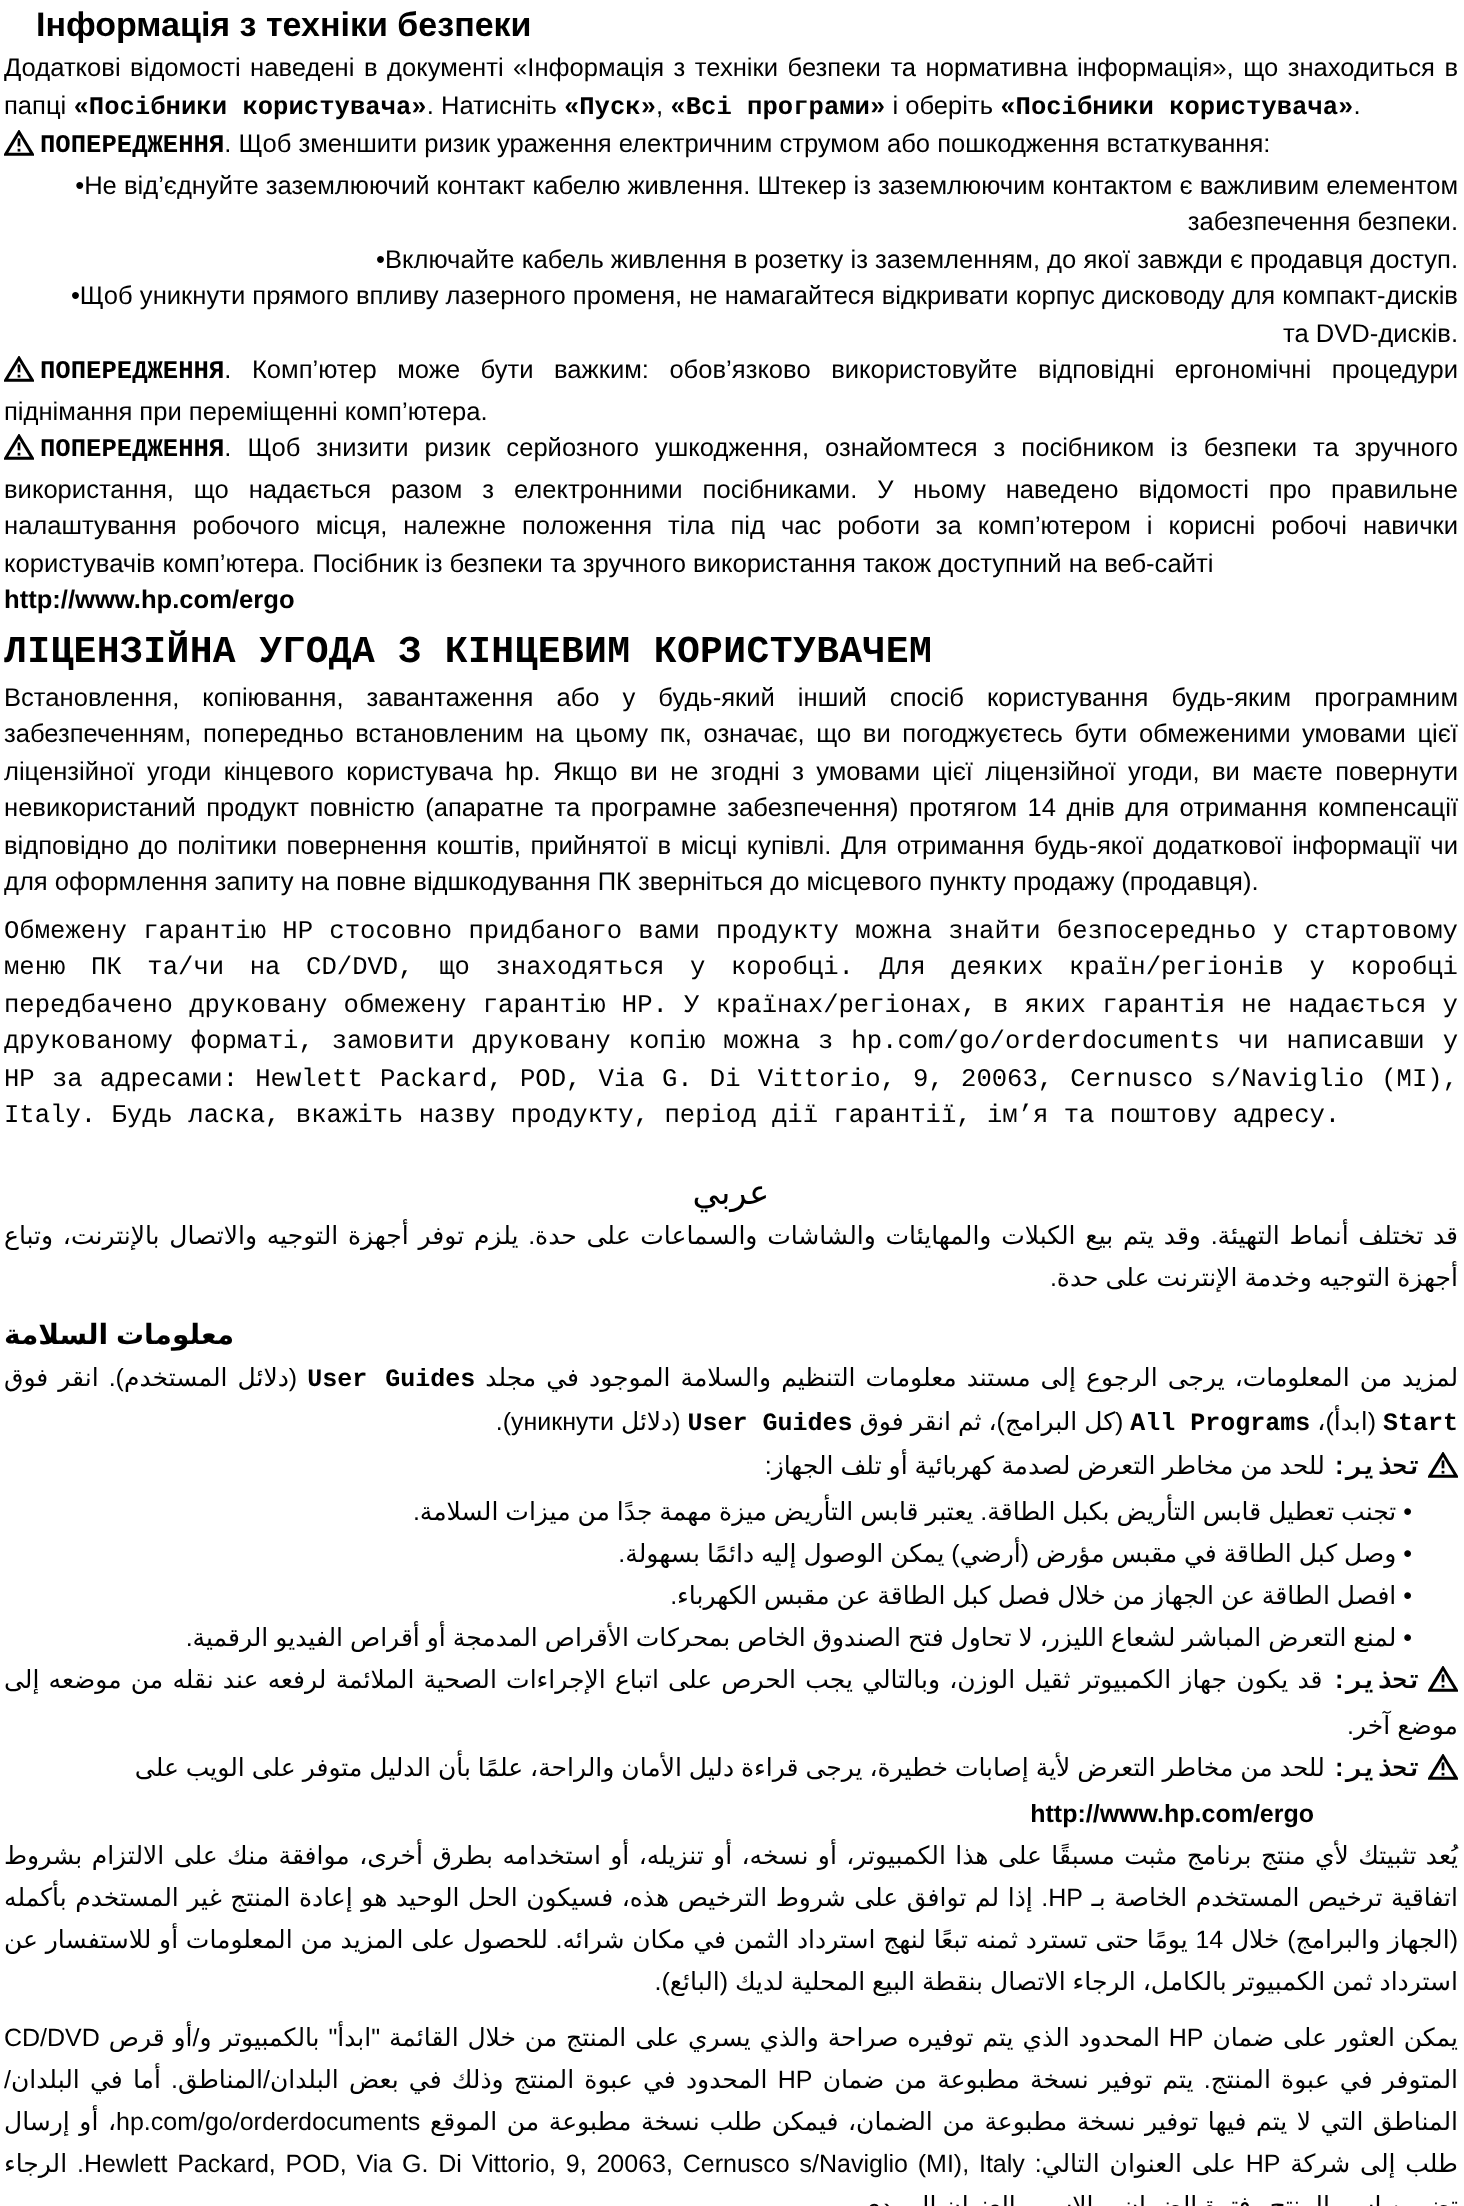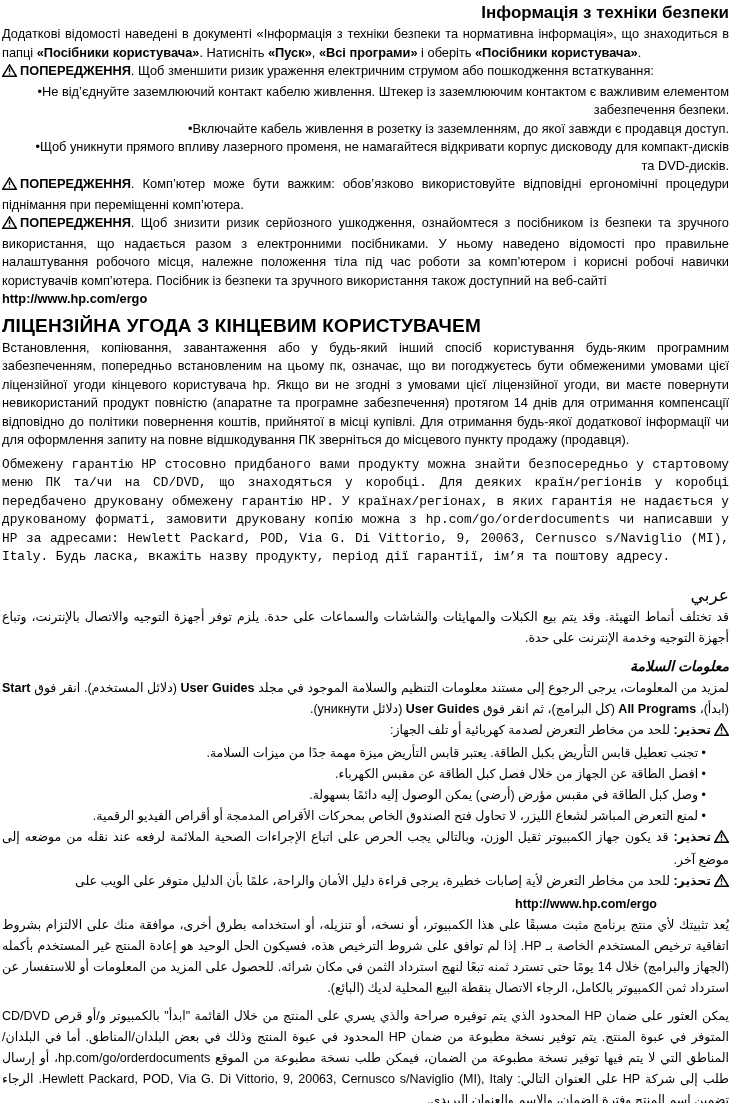--- a/index.html
+++ b/index.html
@@ -3,37 +3,37 @@
 <meta charset="utf-8">
 <style>
   * { margin:0; padding:0; box-sizing:border-box; }
   html,body { width:732px; }
   body {
     height:1103px; overflow:hidden;
     background:#ffffff; color:#000000;
     font-family:"Liberation Sans","DejaVu Sans",sans-serif;
     padding:3px 3px 0 2px;
   }
-  .b { font-weight:bold; }
+  .b { font-weight:bold;font-family:Liberation Mono, monospace; }
   .i { }
 
   
   .ua { font-size:12.8px; line-height:18.5px; text-align:justify; }
-  .ua .doc-title { font-size:17px; line-height:20px; margin:0 0 2px 16px; text-align:right; font-weight:bold; }
-  .ua .license-title { font-size:19px; line-height:23px; margin:5px 0 2px 0; text-align:left; font-weight:bold; letter-spacing:.2px; }
+  .ua .doc-title { font-size:17px; line-height:20px; margin:0 0 2px 16px; text-align:left; font-weight:bold; }
+  .ua .license-title { font-size:19px; line-height:23px; margin:5px 0 2px 0; text-align:left; font-weight:bold; letter-spacing:.2px;font-family:Liberation Mono, monospace; }
   .ua ul { list-style:none; }
   .ua li { padding-left:46px; text-indent:-16px; text-align:right; }
   .ua li .blt { display:inline; }
   .ua .para2 { margin-top:6px;font-family:Liberation Mono, monospace; }
   .warn-icon { display:inline-block; vertical-align:-2px; margin-inline-end:3px; }
 
   
   .ar { direction:rtl; font-size:12.5px; line-height:21px; text-align:justify; margin-top:18px; }
-  .ar .lang-title { font-size:17px; line-height:22px; font-weight:normal; text-align:right; }
-  .ar .sub-title { font-size:14px; line-height:19px; font-weight:bold; text-align:right; margin:8px 0 2px 0;font-style:italic; }
+  .ar .lang-title { font-size:17px; line-height:22px; font-weight:normal; text-align:center; }
+  .ar .sub-title { font-size:14px; line-height:19px; font-weight:bold; text-align:left; margin:8px 0 2px 0; }
   .ar ul { list-style:none; }
   .ar li { padding-right:34px; text-indent:-11px; text-align:right; }
   .ar .url-line { direction:ltr; text-align:right; padding-right:72px; font-weight:bold; }
   .ar .para-gap { margin-top:7px; }
   .ua .ergo-line { text-align:left; font-weight:bold; }
 </style>
 </head>
 <body>
 
 <div>
@@ -91,22 +91,22 @@
     <div>
       <span class="warn-icon"><svg width="15" height="13" viewBox="0 0 24 21">
             <path d="M12 1.6 L22.8 19.6 H1.2 Z" fill="none" stroke="#000" stroke-width="2.4"></path>
             <rect x="10.9" y="6.8" width="2.2" height="6.4" fill="#000"></rect>
             <rect x="10.9" y="15.2" width="2.2" height="2.2" fill="#000"></rect>
           </svg></span><span><span class="b">تحذير:</span><span> للحد من مخاطر التعرض لصدمة كهربائية أو تلف الجهاز:</span></span>
     </div>
 
     <ul>
       <li><span class="blt">• </span><span>تجنب تعطيل قابس التأريض بكبل الطاقة.  يعتبر قابس التأريض ميزة مهمة جدًا من ميزات السلامة.</span></li>
+      <li><span class="blt">• </span><span>وصل كبل الطاقة في مقبس مؤرض (أرضي) يمكن الوصول إليه دائمًا بسهولة.</span></li>
       <li><span class="blt">• </span><span>افصل الطاقة عن الجهاز من خلال فصل كبل الطاقة عن مقبس الكهرباء.</span></li>
-      <li><span class="blt">• </span><span>وصل كبل الطاقة في مقبس مؤرض (أرضي) يمكن الوصول إليه دائمًا بسهولة.</span></li>
       <li><span class="blt">• </span><span>لمنع التعرض المباشر لشعاع الليزر، لا تحاول فتح الصندوق الخاص بمحركات الأقراص المدمجة أو أقراص الفيديو الرقمية.</span></li>
     </ul>
 
     <div>
       <span class="warn-icon"><svg width="15" height="13" viewBox="0 0 24 21">
             <path d="M12 1.6 L22.8 19.6 H1.2 Z" fill="none" stroke="#000" stroke-width="2.4"></path>
             <rect x="10.9" y="6.8" width="2.2" height="6.4" fill="#000"></rect>
             <rect x="10.9" y="15.2" width="2.2" height="2.2" fill="#000"></rect>
           </svg></span><span><span class="b">تحذير:</span><span> قد يكون جهاز الكمبيوتر ثقيل الوزن، وبالتالي يجب الحرص على اتباع الإجراءات الصحية الملائمة لرفعه عند نقله من موضعه إلى موضع آخر.</span></span>
     </div>

